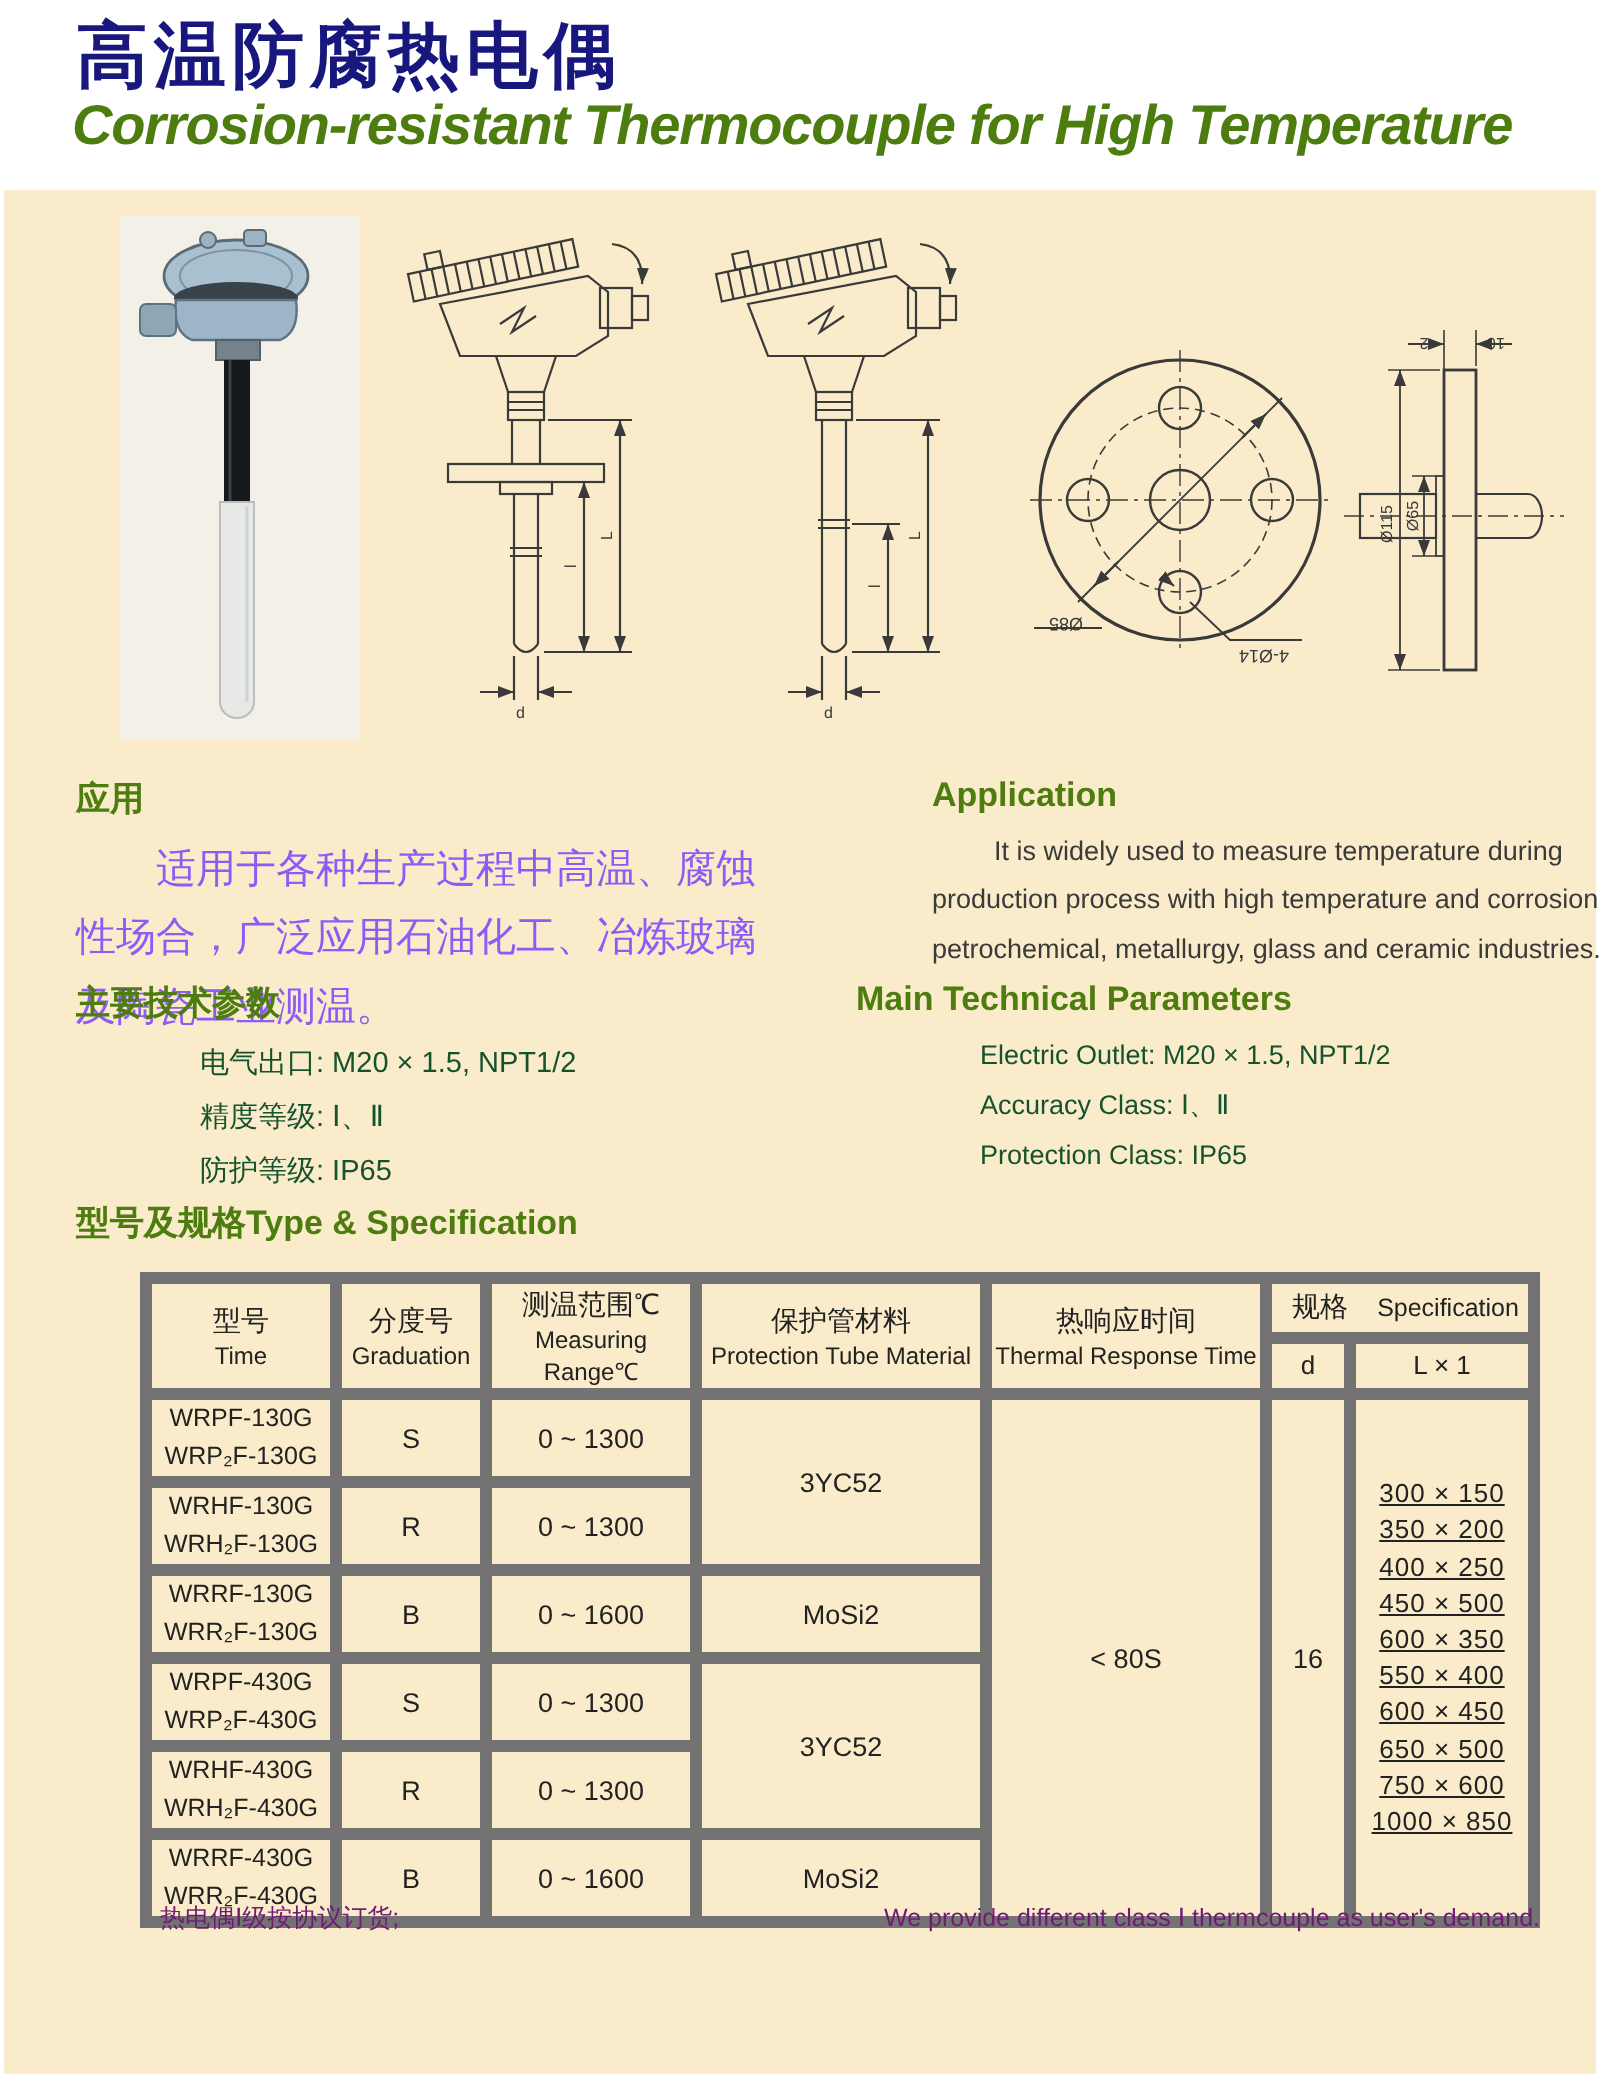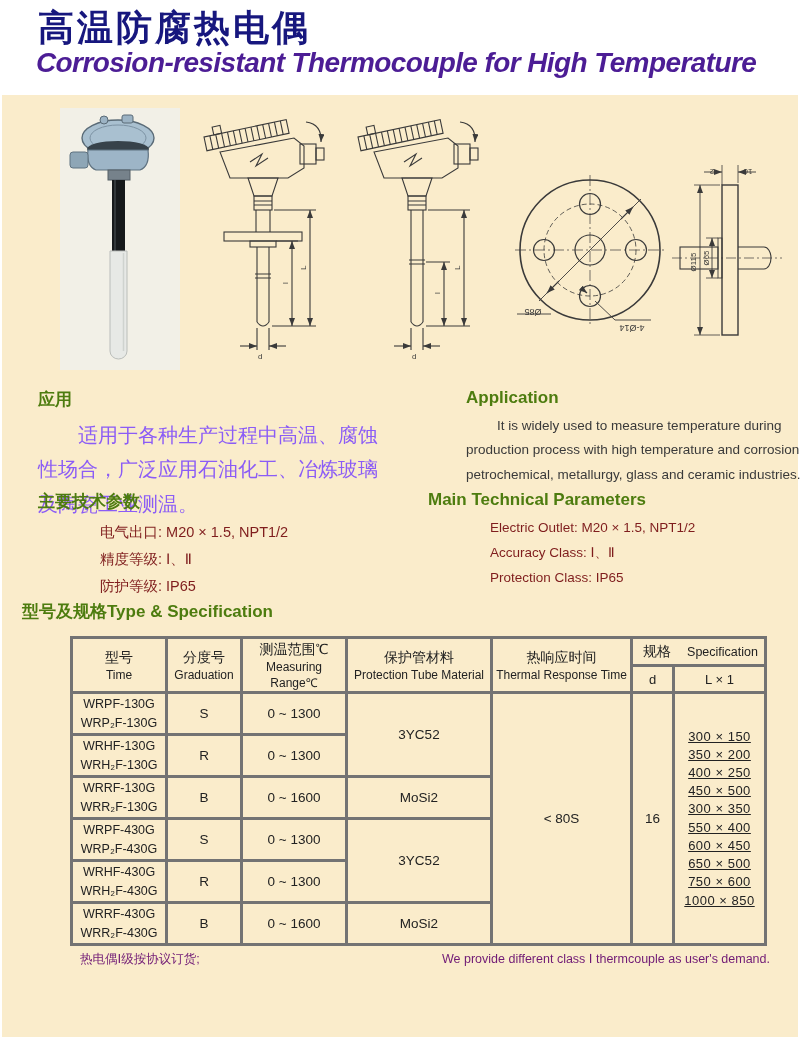--- a/index.html
+++ b/index.html
@@ -6,39 +6,39 @@
   .page {
     position:relative; width:800px; height:1037px; background:#ffffff;
     font-family:"Liberation Sans", sans-serif; overflow:hidden; margin:0 auto;
   }
   .cream { position:absolute; left:2px; right:2px; top:95px; bottom:0; background:#faeccb; }
 
   
   .title-cn { position:absolute; left:38px; top:4px; font-size:36px; font-weight:bold;
               color:#17177e; letter-spacing:3px; white-space:nowrap;text-align:right; }
   .title-en { position:absolute; left:36px; top:47px; font-size:28px; font-weight:bold;
-              font-style:italic; color:#4c1d95; letter-spacing:-0.6px; white-space:nowrap; }
+              font-style:italic; color:#4d7c0f; letter-spacing:-0.6px; white-space:nowrap; }
 
   .h-blue { color:#4d7c0f; font-weight:bold; font-size:17px; }
 
   .sec { position:absolute; }
   .body-cn { margin-top:7px; font-size:20px; color:#8b5cf6; line-height:1.72; text-indent:2em; }
   .body-en { margin-top:6px; font-size:13.5px; color:#3a3a3a; line-height:1.8; text-indent:2.3em; }
   .param-list { margin:6px 0 0 62px; }
-  .param-list div { font-size:14.5px; color:#7f1d1d; line-height:1.85; }
+  .param-list div { font-size:14.5px; color:#14532d; line-height:1.85; }
   .param-list.en div { font-size:13.5px; }
 
   
   .photo { position:absolute; left:60px; top:108px; width:120px; height:262px; background:#f2f0e7; }
 
   
   .tbl-wrap { position:absolute; left:70px; top:636px; }
   table.spec-table { border-collapse:collapse; table-layout:fixed; width:694px;
                      border-top:2px solid #333; border-bottom:2px solid #333; color:#222; }
-  .spec-table th, .spec-table td { border:3px solid #737373; text-align:center;
+  .spec-table th, .spec-table td { border:6px solid #737373; text-align:center;
                      padding:0; font-weight:normal; }
   .spec-table tr.h1 { height:24px; }
   .spec-table tr.h2 { height:23px; }
   .spec-table tbody tr { height:42px; }
   .hcn { font-size:14px; line-height:1.5; }
   .hen { font-size:12px; line-height:1.3; }
   .spec-head { }
   .spec-head .flex { display:flex; align-items:center; font-size:13px; }
   .spec-head .cn { width:48px; font-size:14px; }
   .spec-head .en { flex:1; font-size:12.5px; }
@@ -229,21 +229,21 @@
 
   <div class="sec" style="left:428px; top:490px; width:352px;">
     <div class="h-blue">Main Technical Parameters</div>
     <div class="param-list en">
       <div>Electric Outlet: M20 × 1.5, NPT1/2</div>
       <div>Accuracy Class: Ⅰ、Ⅱ</div>
       <div>Protection Class: IP65</div>
     </div>
   </div>
 
-  <div class="sec h-blue" style="left:22px; top:600px;text-align:right;">型号及规格Type &amp; Specification</div>
+  <div class="sec h-blue" style="left:38px; top:600px;text-align:right;">型号及规格Type &amp; Specification</div>
 
   <div class="tbl-wrap">
     <table class="spec-table">
       <colgroup>
         <col style="width:95px">
           <col style="width:75px">
           <col style="width:105px">
         <col style="width:145px">
           <col style="width:140px">
           <col style="width:42px">
@@ -292,21 +292,21 @@
           <td class="cell">S</td>
           <td class="cell">0 ~ 1300</td>
           <td rowspan="2" class="cell">3YC52</td>
           <td rowspan="6" class="cell">&lt; 80S</td>
           <td rowspan="6" class="cell">16</td>
           <td rowspan="6" class="lcell">
             <div>300 × 150</div>
             <div>350 × 200</div>
             <div>400 × 250</div>
             <div>450 × 500</div>
-            <div>300 × 350</div>
+            <div>600 × 350</div>
             <div>550 × 400</div>
             <div>600 × 450</div>
             <div>650 × 500</div>
             <div>750 × 600</div>
             <div>1000 × 850</div>
           </td>
         </tr>
         <tr>
           <td class="model">
             <div>WRHF-130G</div>

